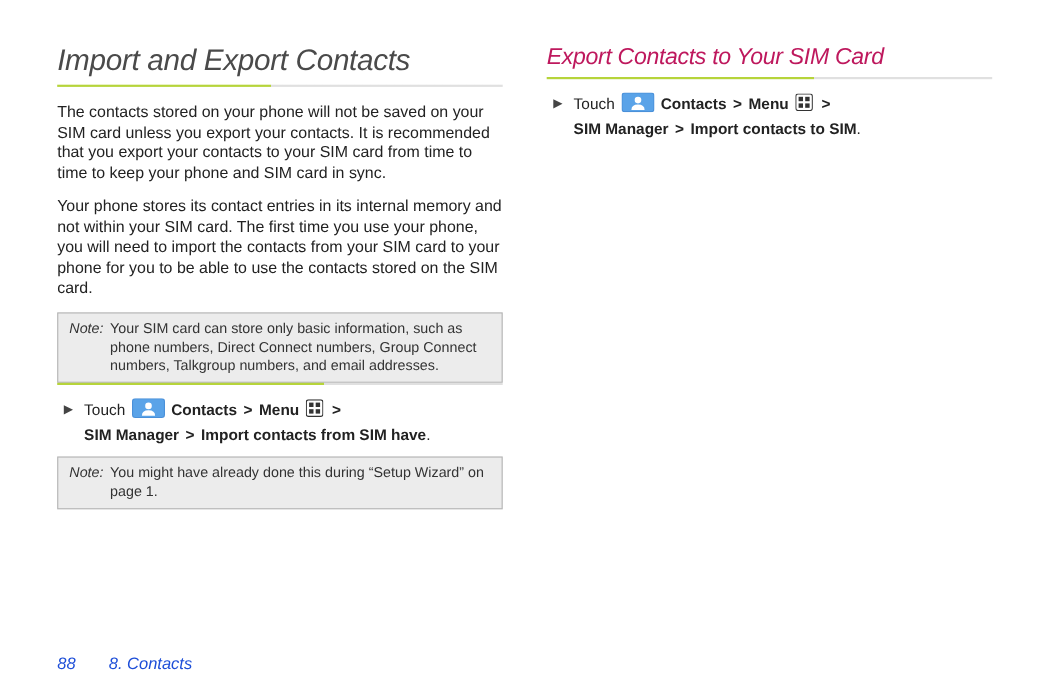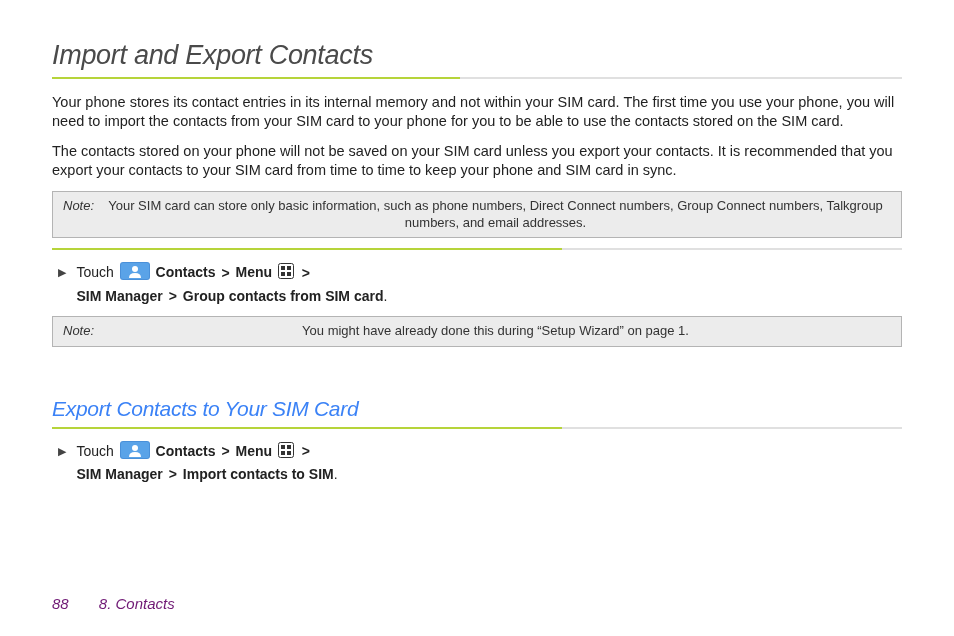--- a/index.html
+++ b/index.html
@@ -12,21 +12,20 @@
       width: 954px;
       height: 636px;
       background: #fff;
       padding: 40px 52px 24px 52px;
       color: #222;
       position: relative;
     }
     .columns {
       display: flex;
       gap: 40px;
-      flex-direction: column;
     }
     .col {
       flex: 1;
       min-width: 0;
     }
     h1 {
       font-style: italic;
       font-weight: normal;
       color: #4a4a4a;
       font-size: 27px;
@@ -35,21 +34,21 @@
     }
     .divider {
       height: 2px;
       width: 100%;
       margin-bottom: 14px;
       background: linear-gradient(to right, #b6d43a 0%, #b6d43a 48%, #e0e0e0 48%, #e0e0e0 100%);
     }
     h2 {
       font-style: italic;
       font-weight: normal;
-      color: #3b82f6;
+      color: #be185d;
       font-size: 21px;
       margin-top: 18px;
       margin-bottom: 6px;
       letter-spacing: -0.3px;
     }
     .divider-sub {
       height: 2px;
       width: 100%;
       margin-bottom: 12px;
       background: linear-gradient(to right, #b6d43a 0%, #b6d43a 60%, #e0e0e0 60%, #e0e0e0 100%);
@@ -62,29 +61,27 @@
     }
     .note-box {
       border: 1px solid #b4b4b4;
       background: #ececec;
       padding: 6px 10px 6px 10px;
       font-size: 13px;
       line-height: 1.28;
       color: #333;
       display: flex;
       gap: 6px;
-      margin-bottom: 10px;
     }
     .note-label {
       font-style: italic;
       flex-shrink: 0;
     }
     .note-text {
       flex: 1;
-      text-align: center;
     }
     .step {
       display: flex;
       gap: 10px;
       font-size: 14px;
       line-height: 1.45;
       padding-left: 6px;
       margin-bottom: 10px;
     }
     .step-arrow {
@@ -113,37 +110,37 @@
     .bold {
       font-weight: bold;
       text-align: center;
     }
     .footer {
       position: absolute;
       bottom: 24px;
       left: 52px;
       font-style: italic;
       font-size: 15px;
-      color: #701a75;
+      color: #1d4ed8;
     }
     .footer-page {
       margin-right: 26px;
     }
   </style>
 </head>
 <body>
 
 <div class="columns">
 
   <div class="col">
     <h1>Import and Export Contacts</h1>
     <div class="divider"></div>
 
+    <p class="body">The contacts stored on your phone will not be saved on your SIM card unless you export your contacts. It is recommended that you export your contacts to your SIM card from time to time to keep your phone and SIM card in sync.</p>
     <p class="body">Your phone stores its contact entries in its internal memory and not within your SIM card. The first time you use your phone, you will need to import the contacts from your SIM card to your phone for you to be able to use the contacts stored on the SIM card.</p>
-    <p class="body">The contacts stored on your phone will not be saved on your SIM card unless you export your contacts. It is recommended that you export your contacts to your SIM card from time to time to keep your phone and SIM card in sync.</p>
 
     <div class="note-box">
       <span class="note-label">Note:</span>
       <span class="note-text">Your SIM card can store only basic information, such as phone numbers, Direct Connect numbers, Group Connect numbers, Talkgroup numbers, and email addresses.</span>
     </div>
 
     <div class="divider-sub"></div>
 
     <div class="step">
       <span class="step-arrow">▶</span>
@@ -166,21 +163,21 @@
             <rect x="3" y="3" width="4" height="4" fill="#333"></rect>
             <rect x="9" y="3" width="4" height="4" fill="#333"></rect>
             <rect x="3" y="9" width="4" height="4" fill="#333"></rect>
             <rect x="9" y="9" width="4" height="4" fill="#333"></rect>
           </svg>
         </span>
         <span class="gt">&gt;</span>
         <br>
         <span class="bold">SIM Manager</span>
         <span class="gt">&gt;</span>
-        <span class="bold">Group contacts from SIM card</span><span>.</span>
+        <span class="bold">Import contacts from SIM have</span><span>.</span>
       </span>
     </div>
 
     <div class="note-box">
       <span class="note-label">Note:</span>
       <span class="note-text">You might have already done this during “Setup Wizard” on page 1.</span>
     </div>
   </div>
 
   <div class="col">

